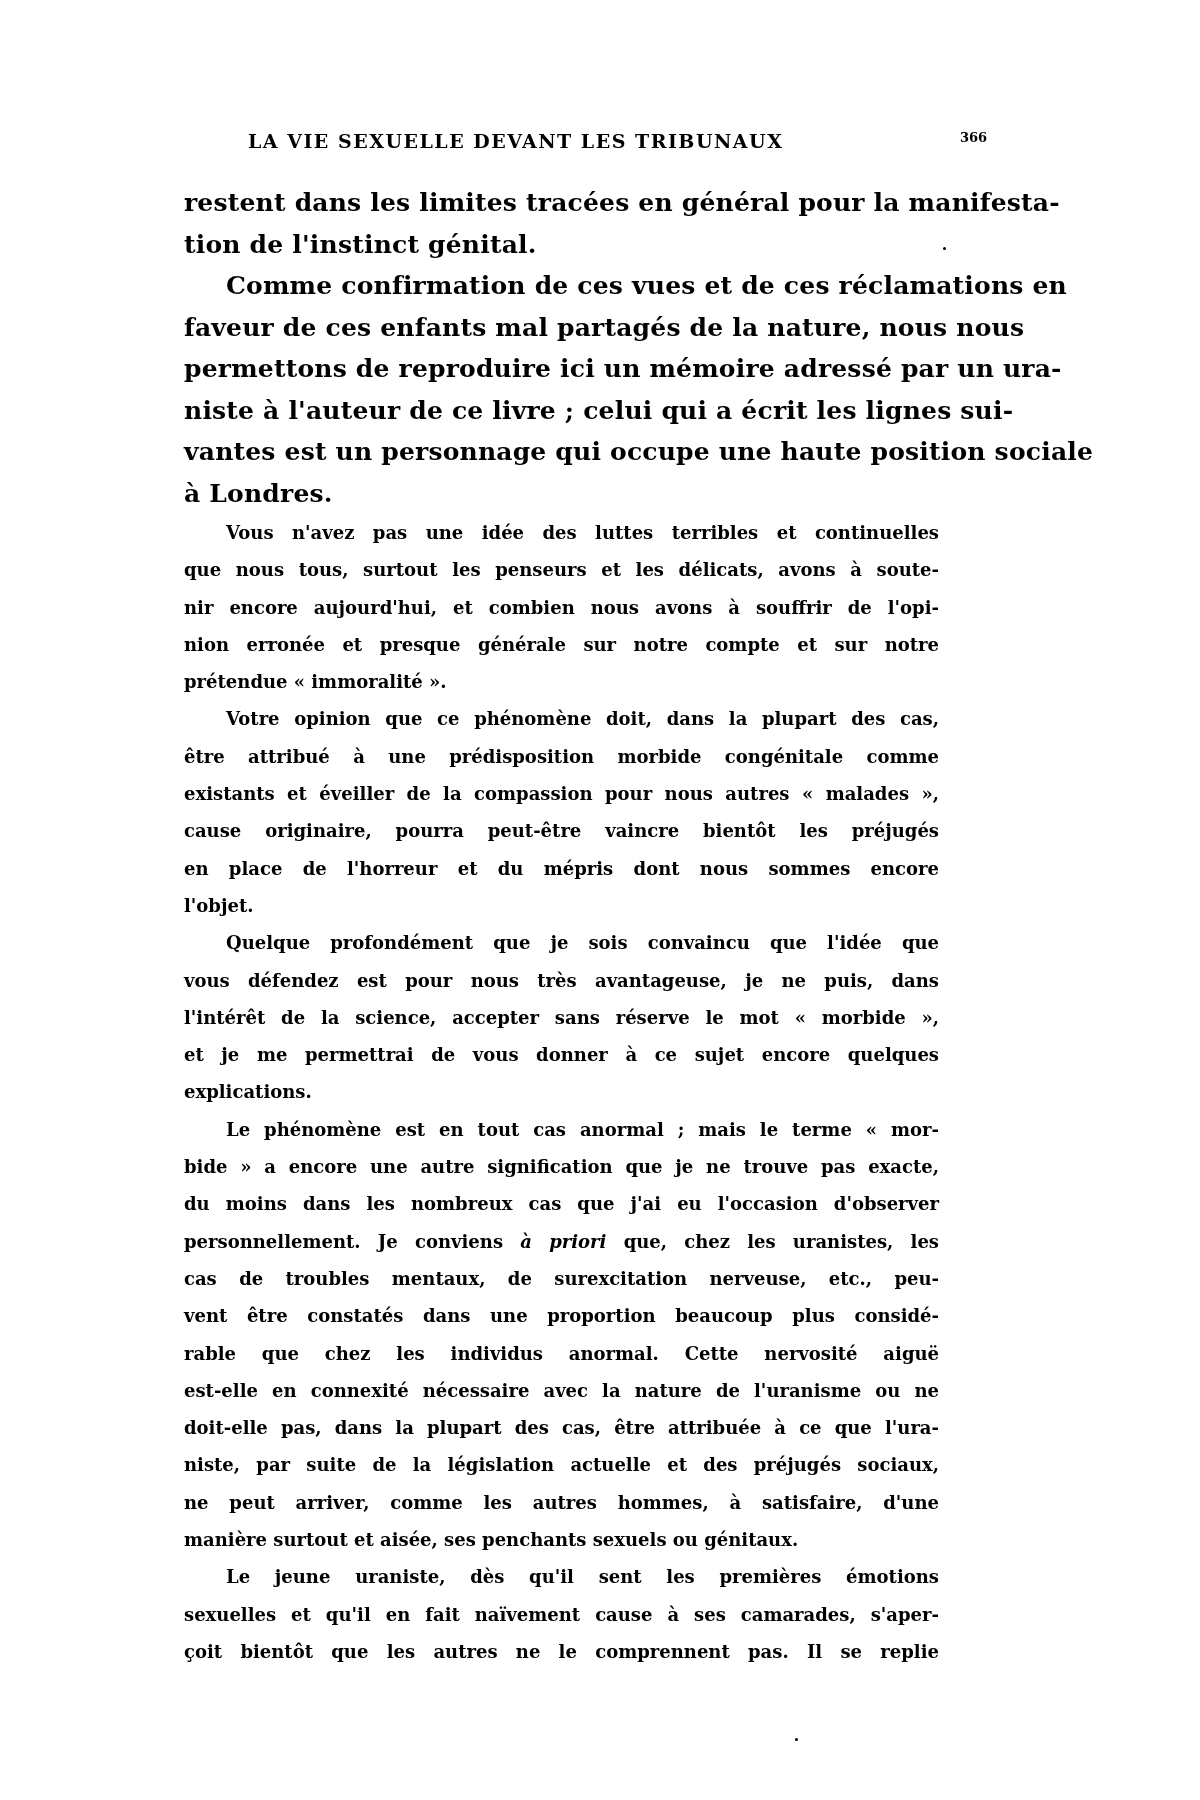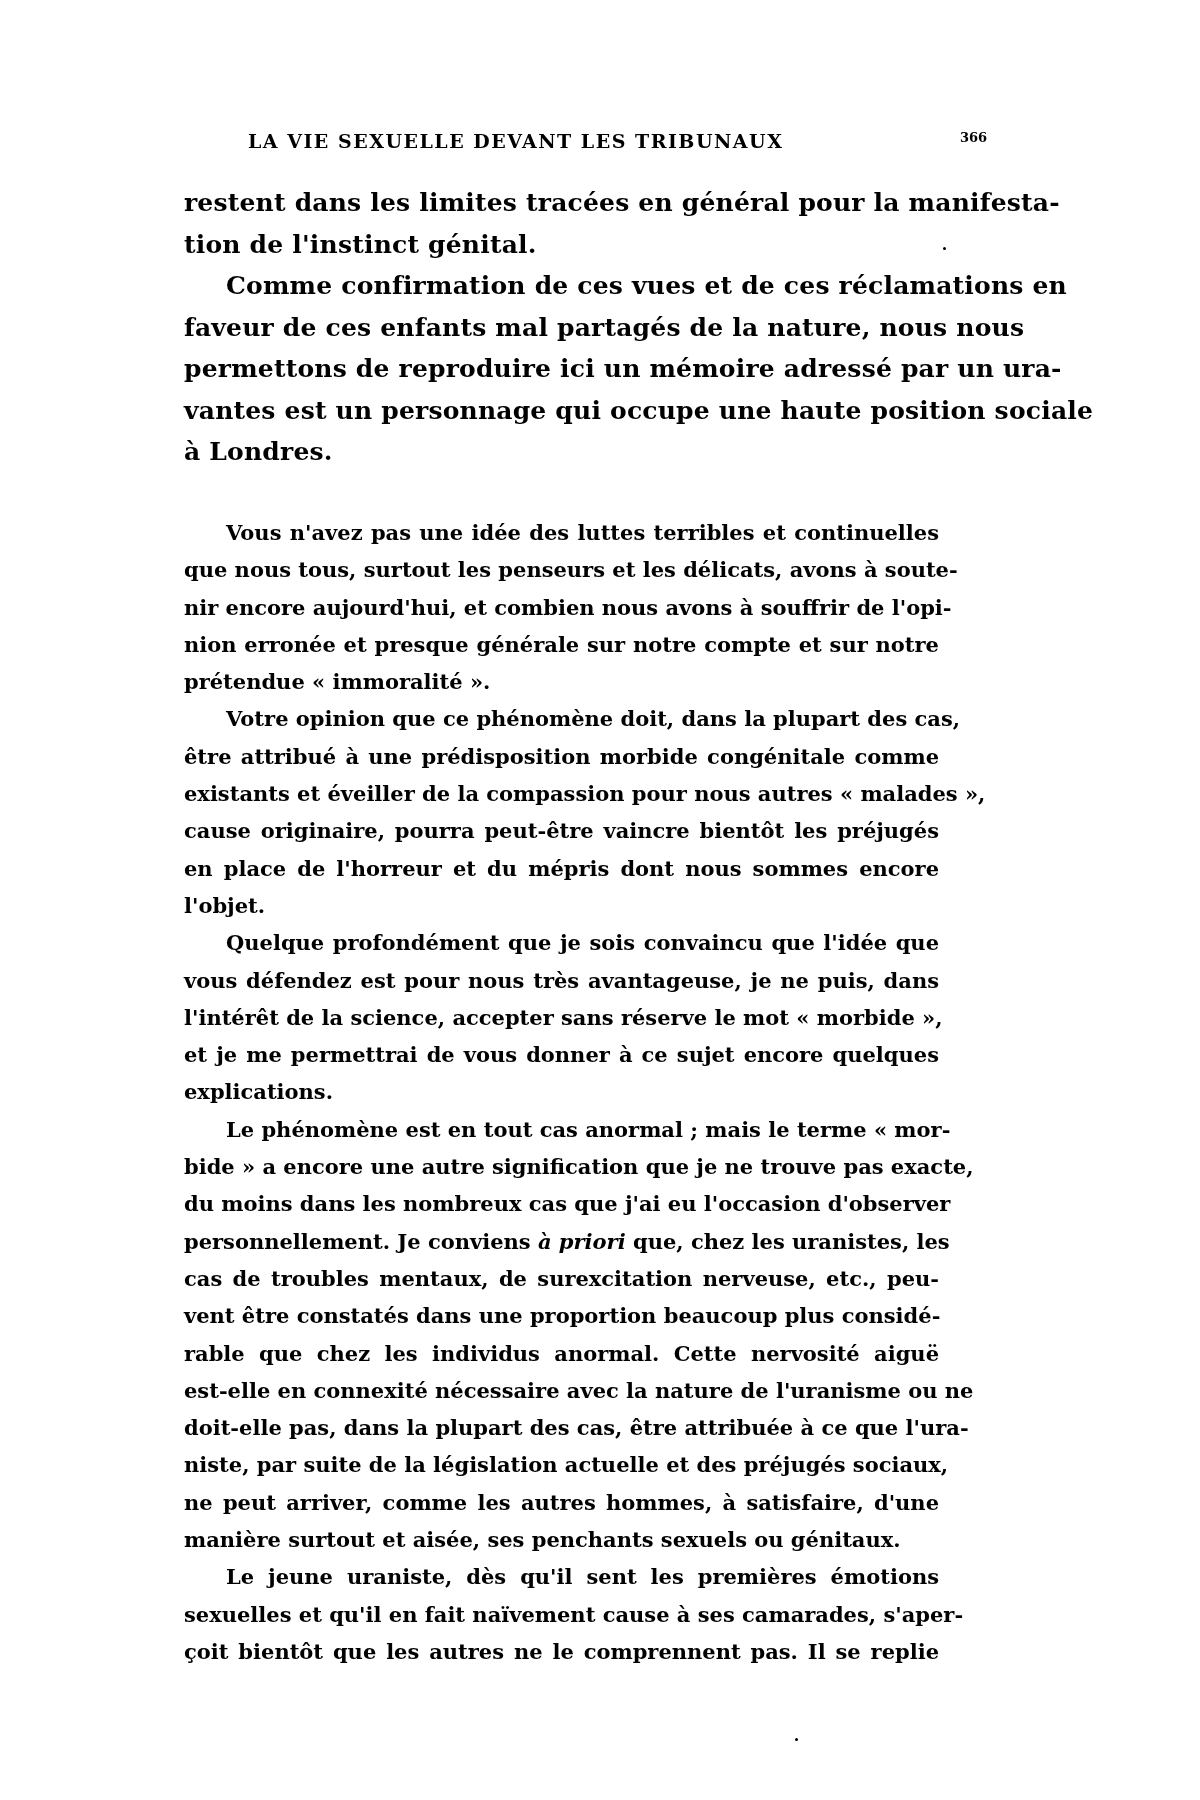--- a/index.html
+++ b/index.html
@@ -19,40 +19,41 @@
     font-size: 13px; font-weight: bold;
   }
   .block { position: absolute; left: 145px; width: 755px; margin-left: 39px; }
   .line {
     display: block; white-space: nowrap; font-weight: bold;
     text-align: justify; text-align-last: justify;
   }
   .line.last { text-align-last: left; }
   .line.indent { padding-left: 42px; box-sizing: border-box; }
   .intro .line { font-size: 25px; height: 41.5px; line-height: 41.5px; letter-spacing: 0.2px; }
-  .letter .line { font-size: 21px; height: 37.3px; line-height: 37.3px; }
+  .letter .line { font-size: 18px; height: 37.3px; line-height: 37.3px; }
   .intro { top: 182px; }
   .letter { top: 514px; }
   em { font-style: italic; }
   .speck { position: absolute; width: 3px; height: 3px; background: #000; border-radius: 50%; }
 </style>
 </head>
 <body>
 
 <div class="page">
 
   <div class="running-head">LA VIE SEXUELLE DEVANT LES TRIBUNAUX</div>
   <div class="page-number">366</div>
 
   <div class="block intro">
     <span class="line">restent dans les limites tracées en général pour la manifesta-</span>
     <span class="line last">tion de l'instinct génital.</span>
     <span class="line indent">Comme confirmation de ces vues et de ces réclamations en</span>
     <span class="line">faveur de ces enfants mal partagés de la nature, nous nous</span>
     <span class="line">permettons de reproduire ici un mémoire adressé par un ura-</span>
+    <span class="line">niste à l'auteur de ce livre ; celui qui a écrit les lignes sui-</span>
     <span class="line">vantes est un personnage qui occupe une haute position sociale</span>
     <span class="line last">à Londres.</span>
   </div>
 
   <div class="block letter">
     <span class="line indent">Vous n'avez pas une idée des luttes terribles et continuelles</span>
     <span class="line">que nous tous, surtout les penseurs et les délicats, avons à soute-</span>
     <span class="line">nir encore aujourd'hui, et combien nous avons à souffrir de l'opi-</span>
     <span class="line">nion erronée et presque générale sur notre compte et sur notre</span>
     <span class="line last">prétendue « immoralité ».</span>

